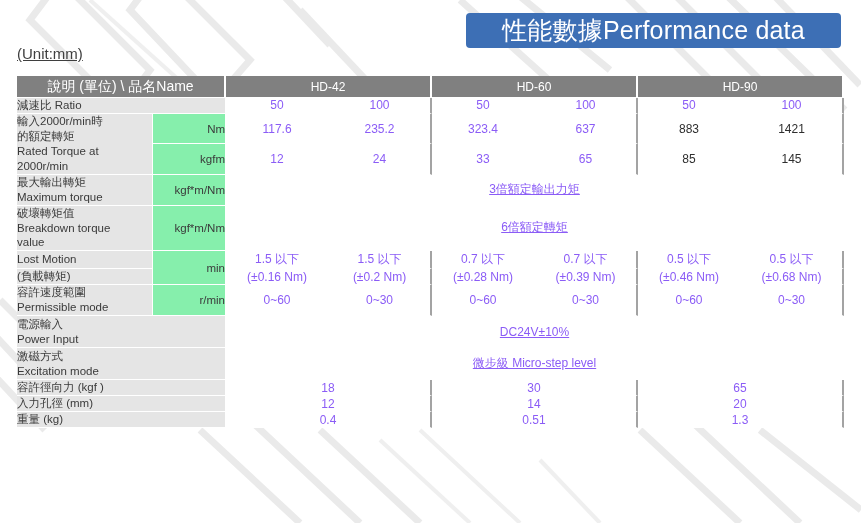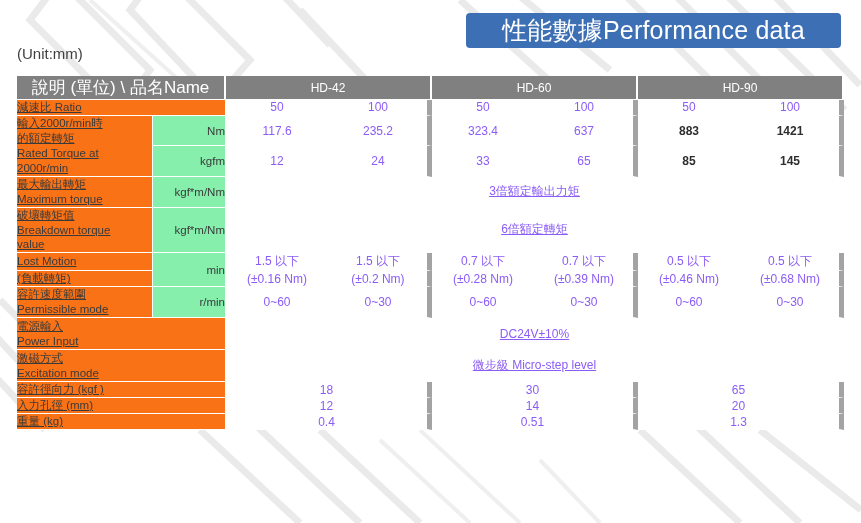--- a/index.html
+++ b/index.html
@@ -42,20 +42,21 @@
     line-height: 1;
     letter-spacing: .2px;
     white-space: nowrap;
   }
 
   .unit-note {
     position:absolute;
     left: 17px; top: 45px;
     font-size: 15px;
     color: #3f3f3f;
+    text-decoration: underline;
   }
 
   
   table.perf {
     position:absolute;
     left: 17px; top: 76px;
     width: 827px;
     border-collapse: separate;
     border-spacing: 0;
     table-layout: fixed;
@@ -70,33 +71,32 @@
 
   
   .hd-gray {
     background: #808080;
     color: #ffffff;
     text-align: center;
     font-size: 12px;
     height: 22px;
     border-right: 2px solid #ffffff !important;
   }
-  .hd-gray.firstcol { font-size: 17px; }
+  .hd-gray.firstcol { font-size: 14px; }
 
   
   .lbl {
-    background: #f97316;
+    background: #e5e5e5;
     color: #3a3a3a;
     padding: 3px 0 3px 7px;
     line-height: 1.3;
     font-size: 11.5px;
     text-align: left;
     border-right: 1px solid #ffffff;
     border-bottom: 1px solid #ffffff;
-    text-decoration: underline;
   }
   
   .unit {
     background: #86efac;
     color: #3a3a3a;
     text-align: right;
     padding: 3px 7px 3px 2px;
     font-size: 11.5px;
     border-right: 1px solid #ffffff;
     border-bottom: 1px solid #ffffff;
@@ -104,22 +104,22 @@
   
   .val {
     background: #ffffff;
     text-align: center;
     color: #8b5cf6;
     font-size: 12px;
     border-right: 1px solid #CFE4F8;
     border-bottom: 1px solid #CFE4F8;
     padding: 4px 2px;
   }
-  .val.bold { font-weight: 700; color:#2e2e2e; }
-  .val.group-end { border-right: 5px solid #a3a3a3; }
+  .val.bold { font-weight: 400; color:#2e2e2e; }
+  .val.group-end { border-right: 2px solid #a3a3a3; }
   .val.span-all { text-align: center; text-decoration: underline; }
   .row-h-tall { height: 28px; }
 </style>
 </head>
 <body>
 
 <svg id="watermark" width="861" height="523" viewBox="0 0 861 523">
   <g stroke="#E8E8E8" stroke-width="7" fill="none" opacity="0.9">
     <path d="M60 -20 L150 70 L120 110 L30 20 Z"></path>
     <path d="M160 -30 L250 60 L215 100 L130 10 Z"></path>

